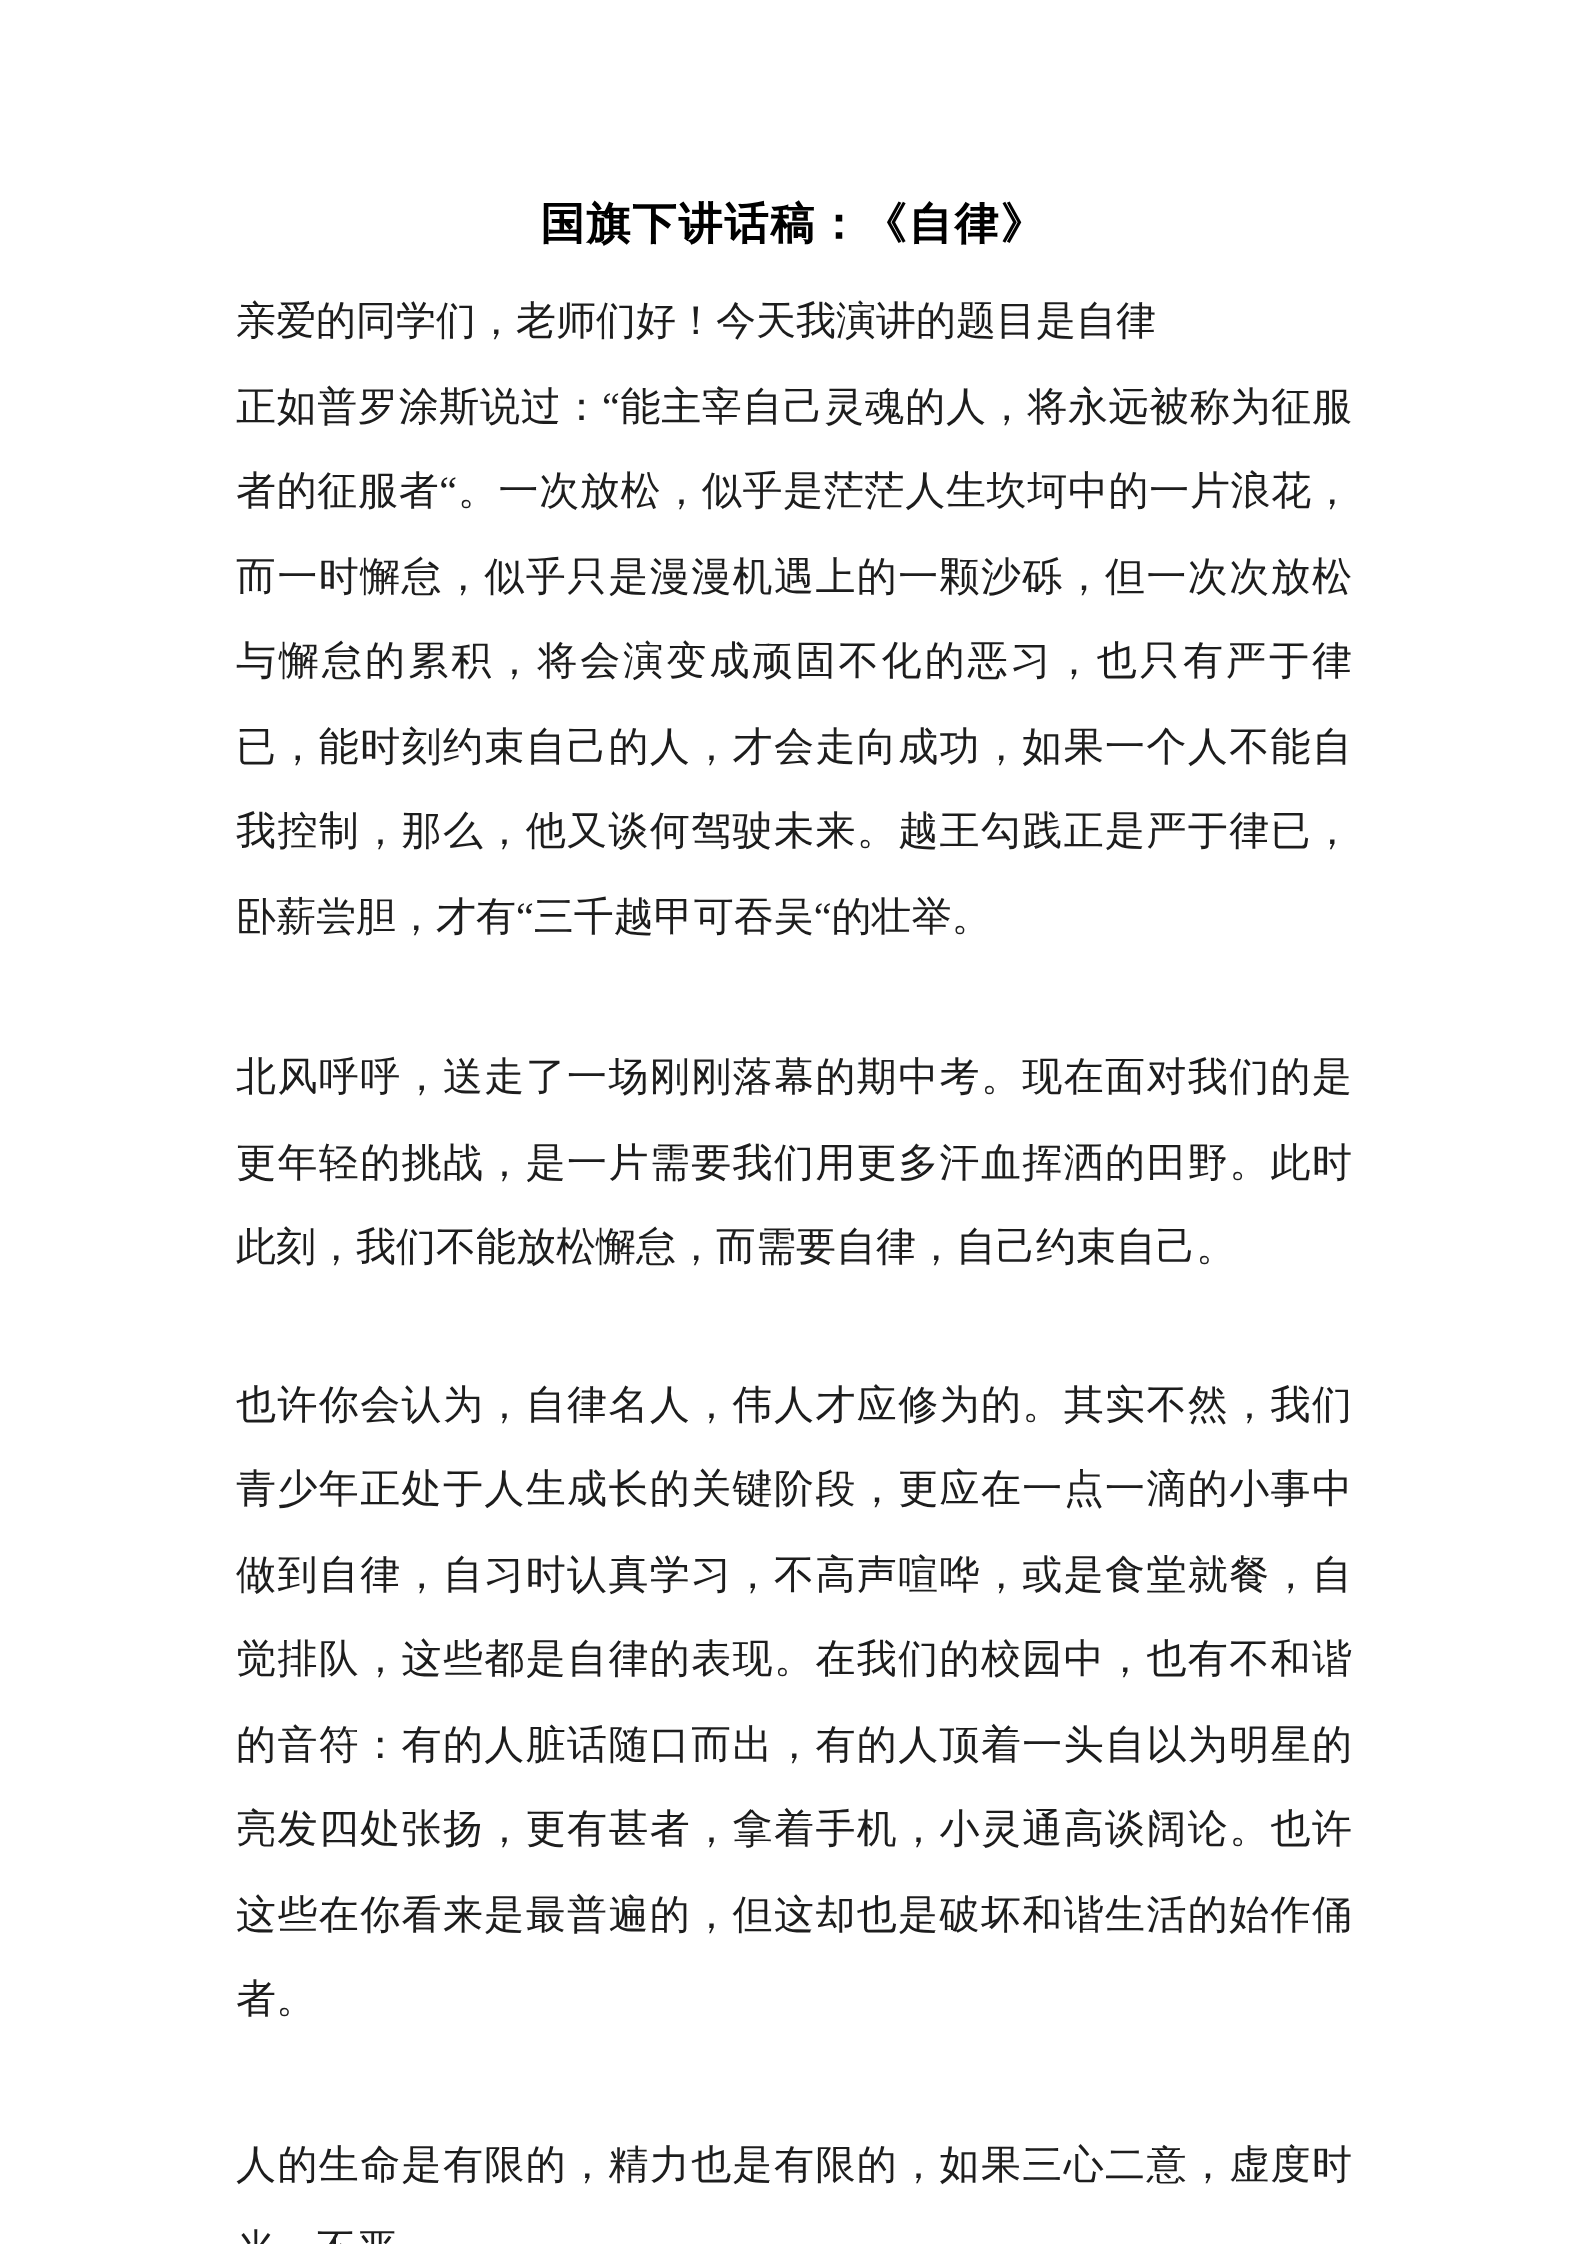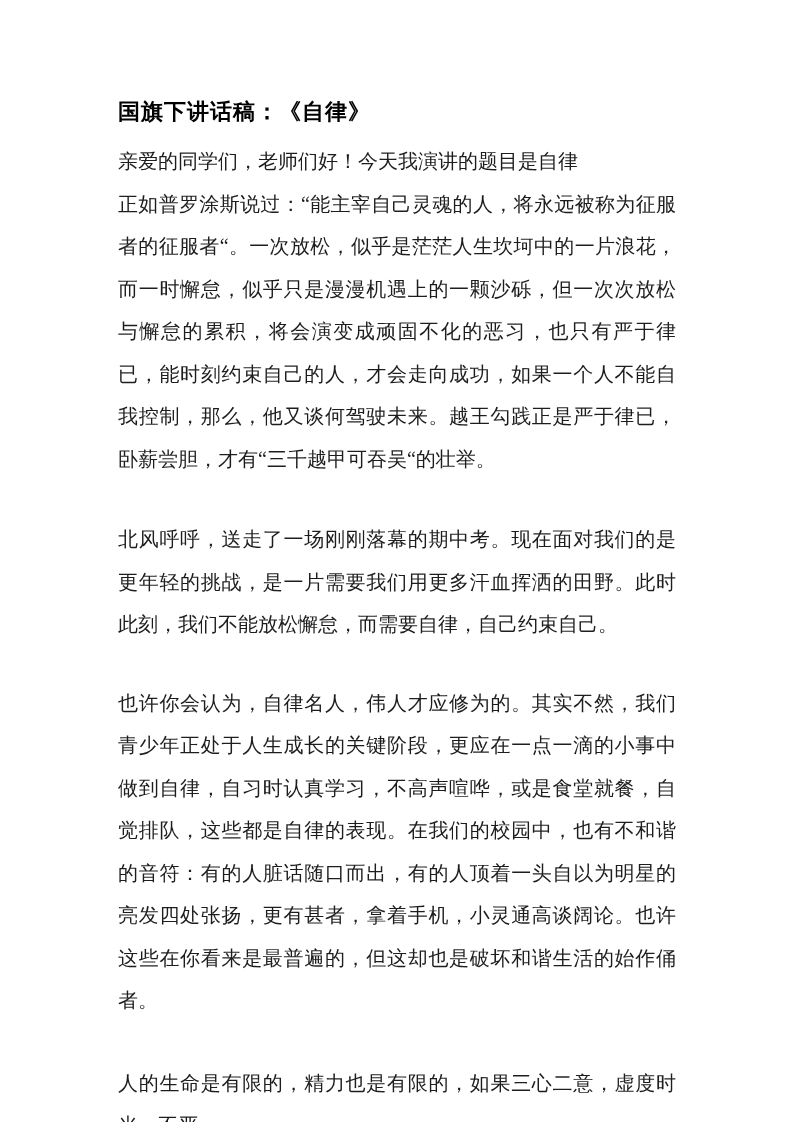--- a/index.html
+++ b/index.html
@@ -16,21 +16,21 @@
     padding: 97px 117px 0 118px;
     overflow: hidden;
     font-family: "Liberation Serif", "DejaVu Serif", serif;
   }
   .doc-title {
     margin: 0 0 14px 0;
     font-family: "Liberation Sans", "DejaVu Sans", sans-serif;
     font-weight: bold;
     font-size: 22px;
     line-height: 29px;
-    text-align: left;
+    text-align: center;
     color: #000000;
     letter-spacing: 1px;
   }
   .body-par {
     margin: 0;
     font-size: 20px;
     line-height: 42.5px;
     color: #1d1d1d;
     text-align: justify;
     text-justify: inter-character;

